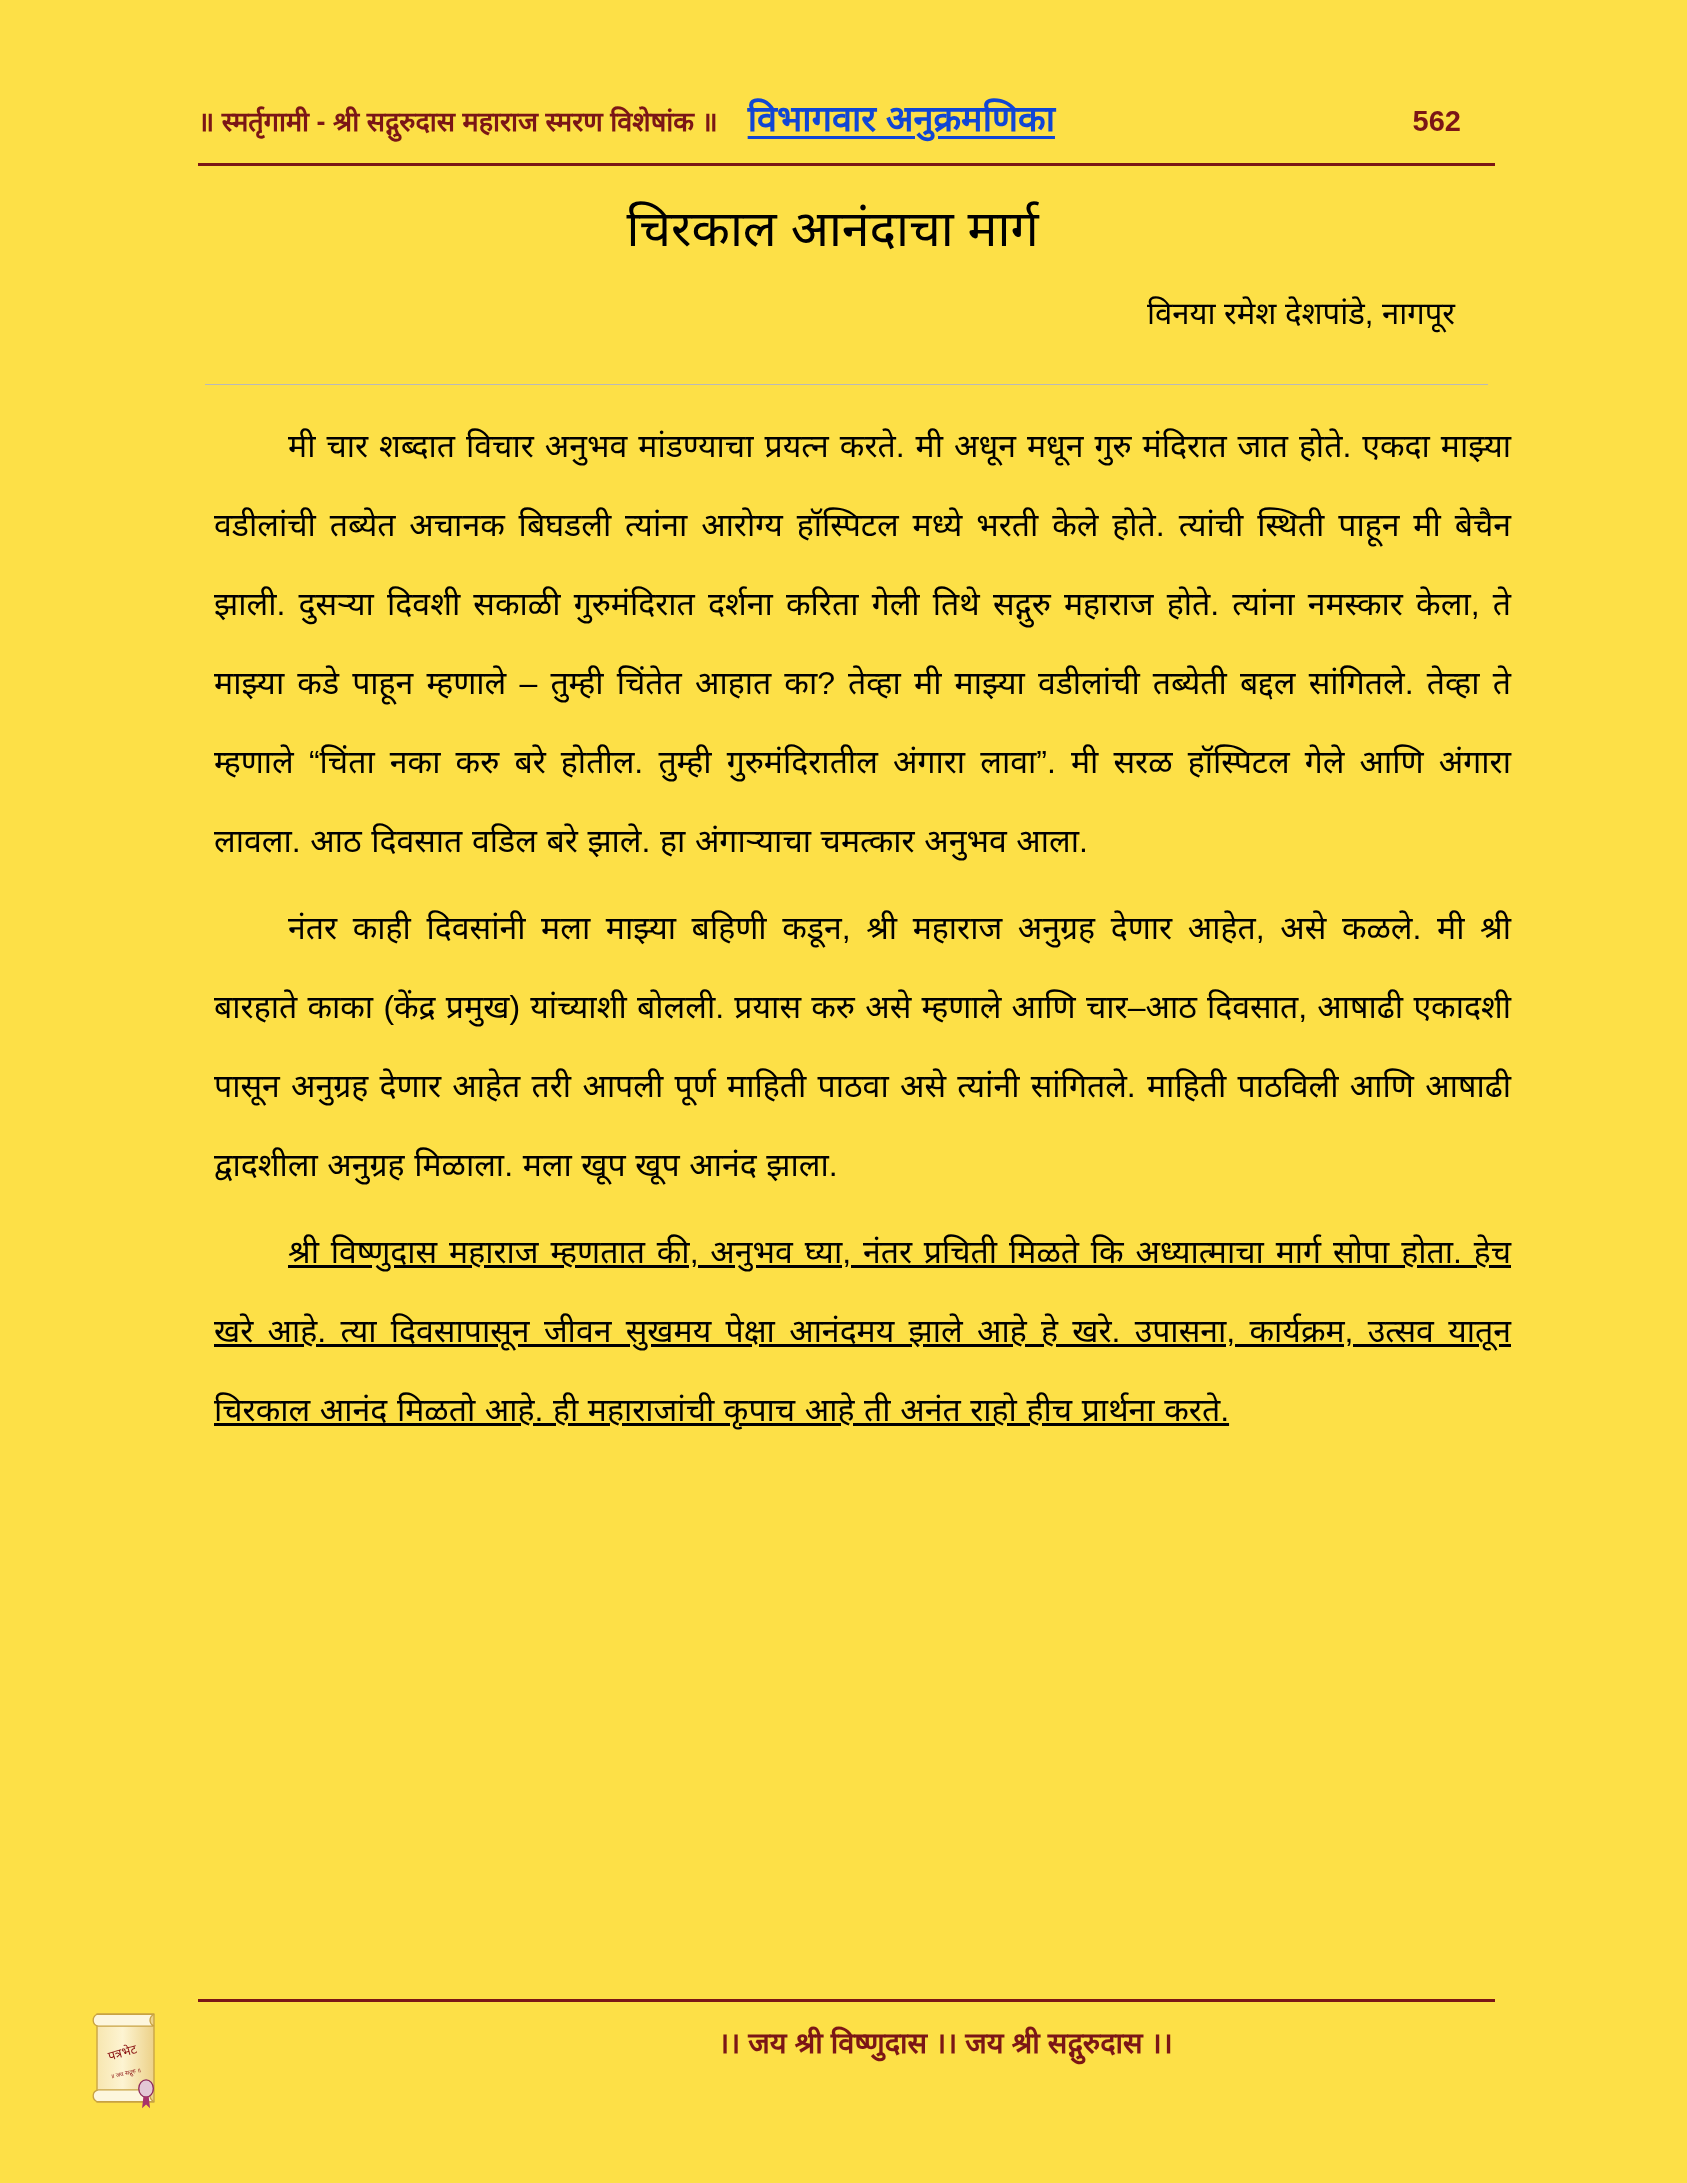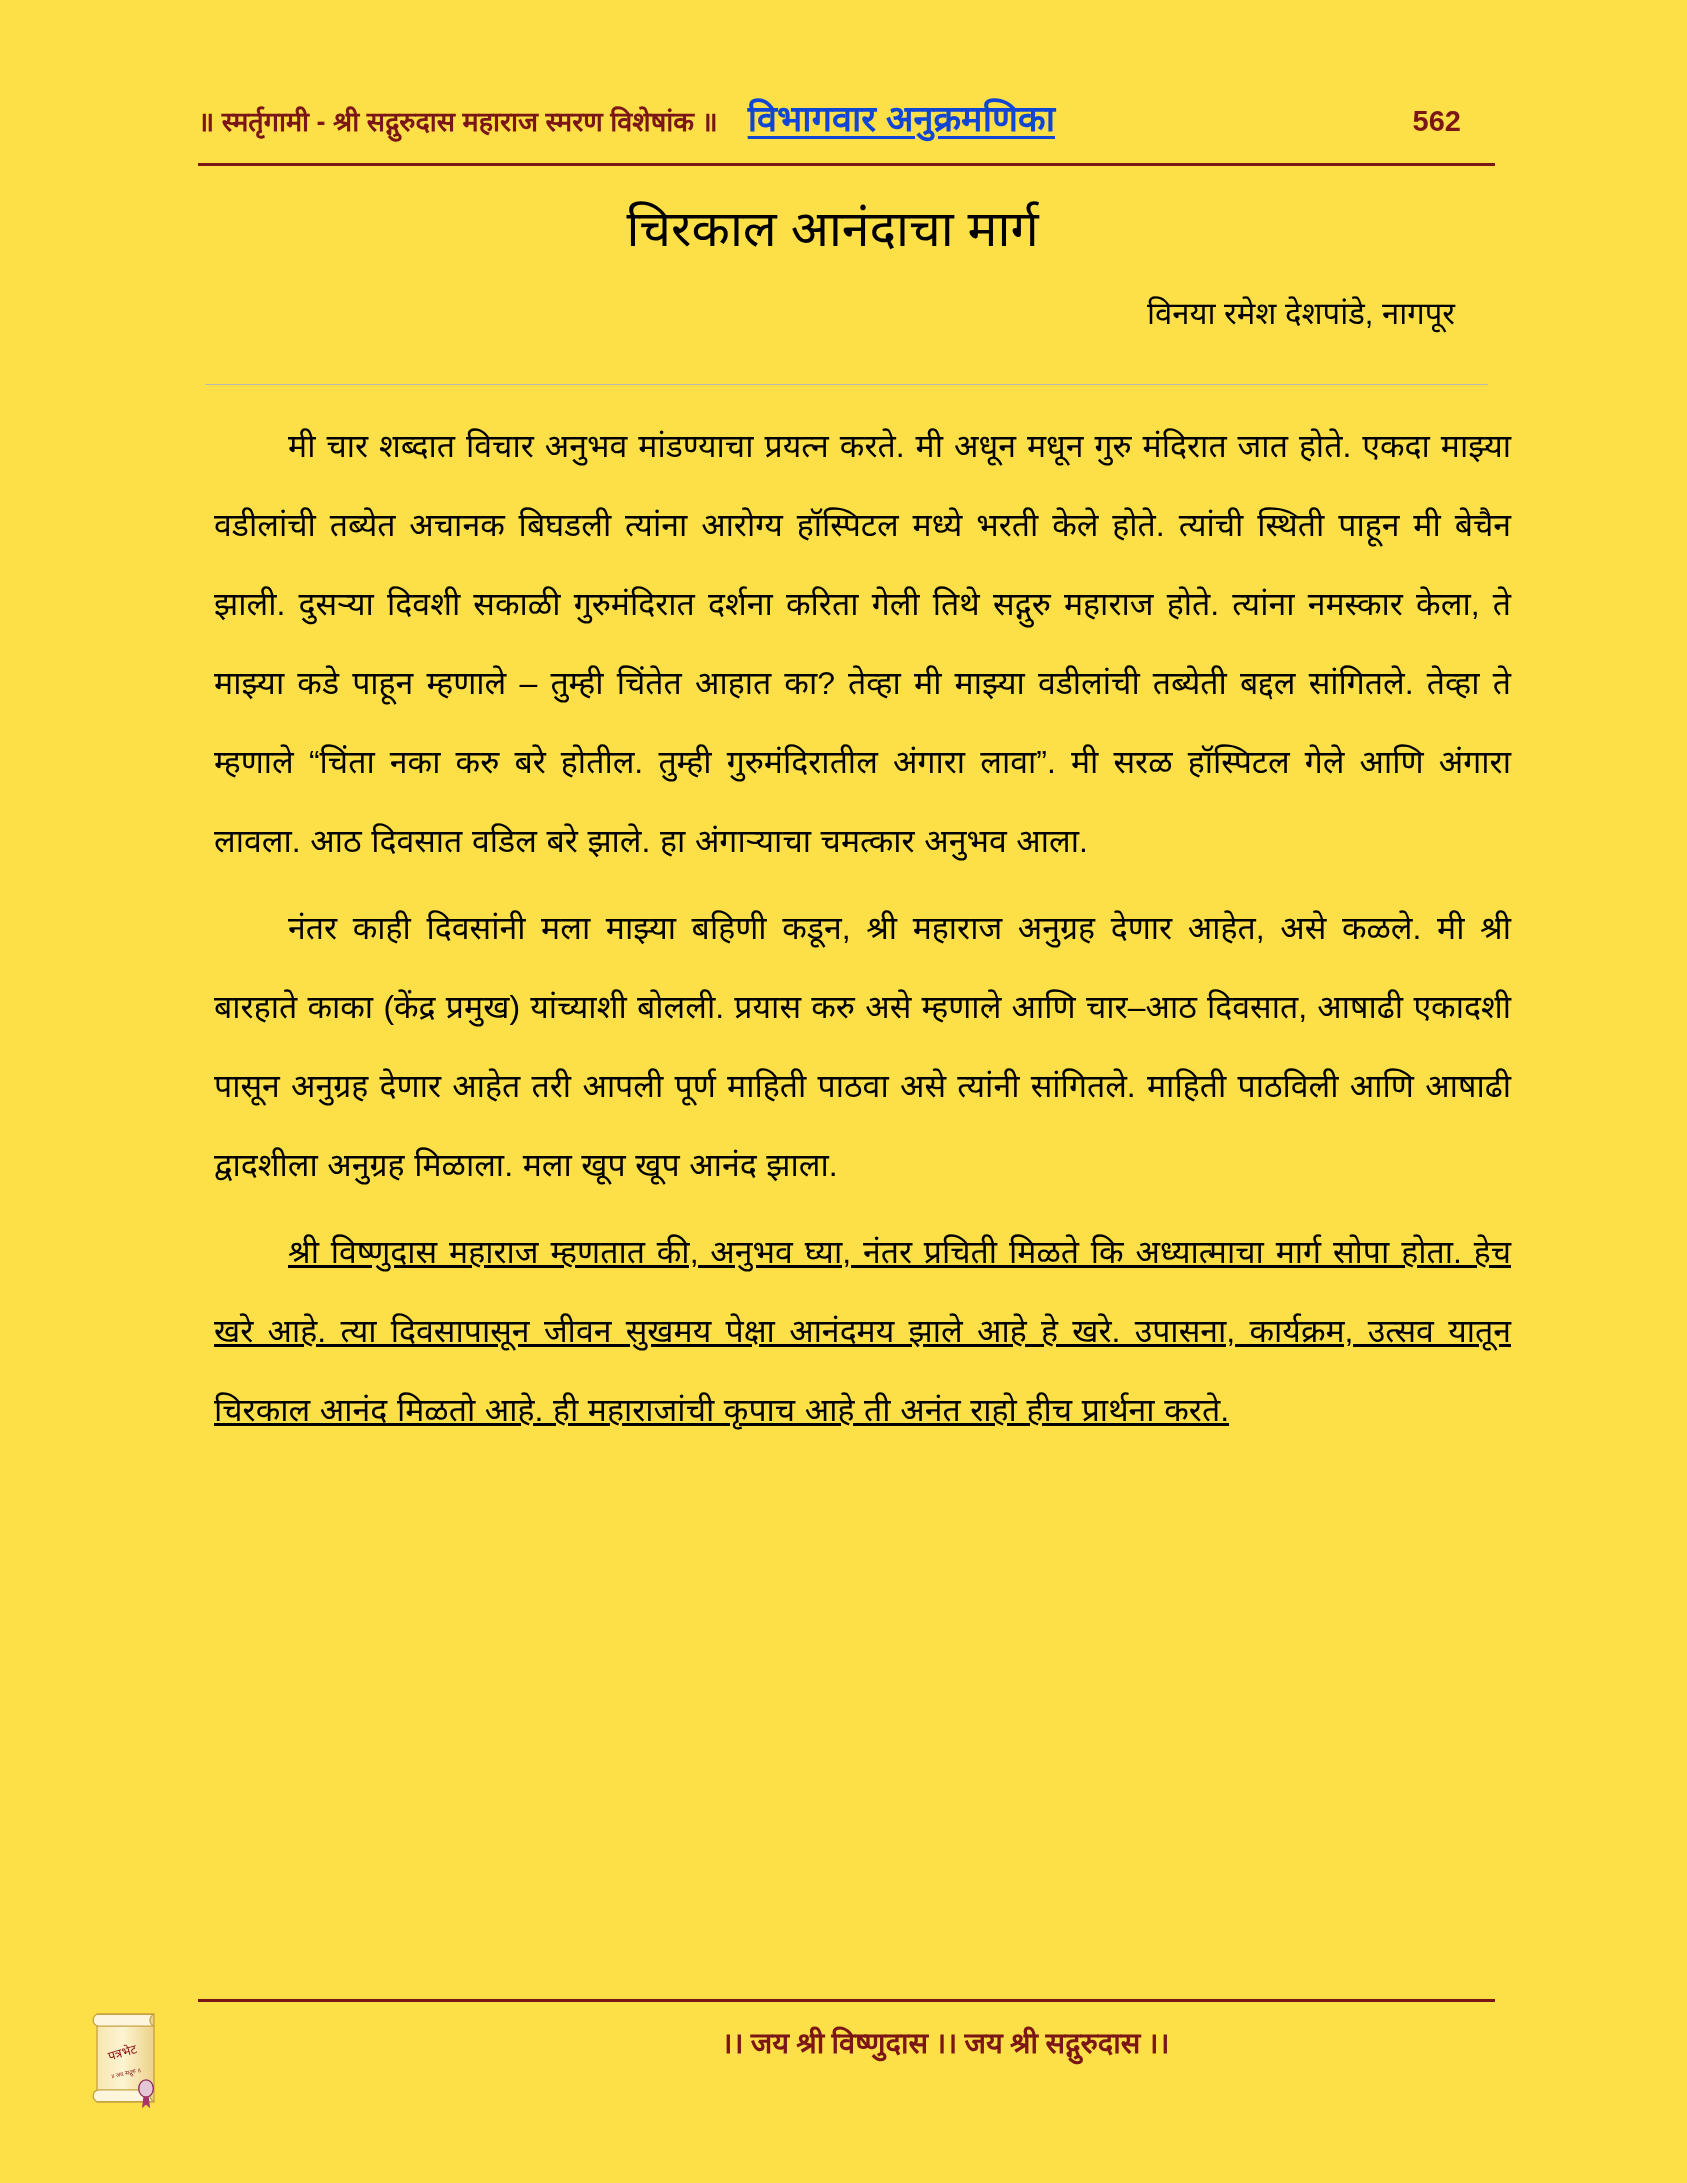--- a/index.html
+++ b/index.html
@@ -131,21 +131,20 @@
     left: 198px;
     top: 2022px;
     width: 1297px;
     text-align: center;
     color: #7B1616;
     font-size: 29px;
     font-weight: bold;
     padding-left: 198px;
     box-sizing: border-box;
     white-space: nowrap;
-    font-family: Liberation Serif, serif;
   }
   .footer-logo {
     position: absolute;
     left: 85px;
     top: 2005px;
     width: 85px;
     height: 106px;
   }
   .footer-logo svg { display: block; }
 </style>

